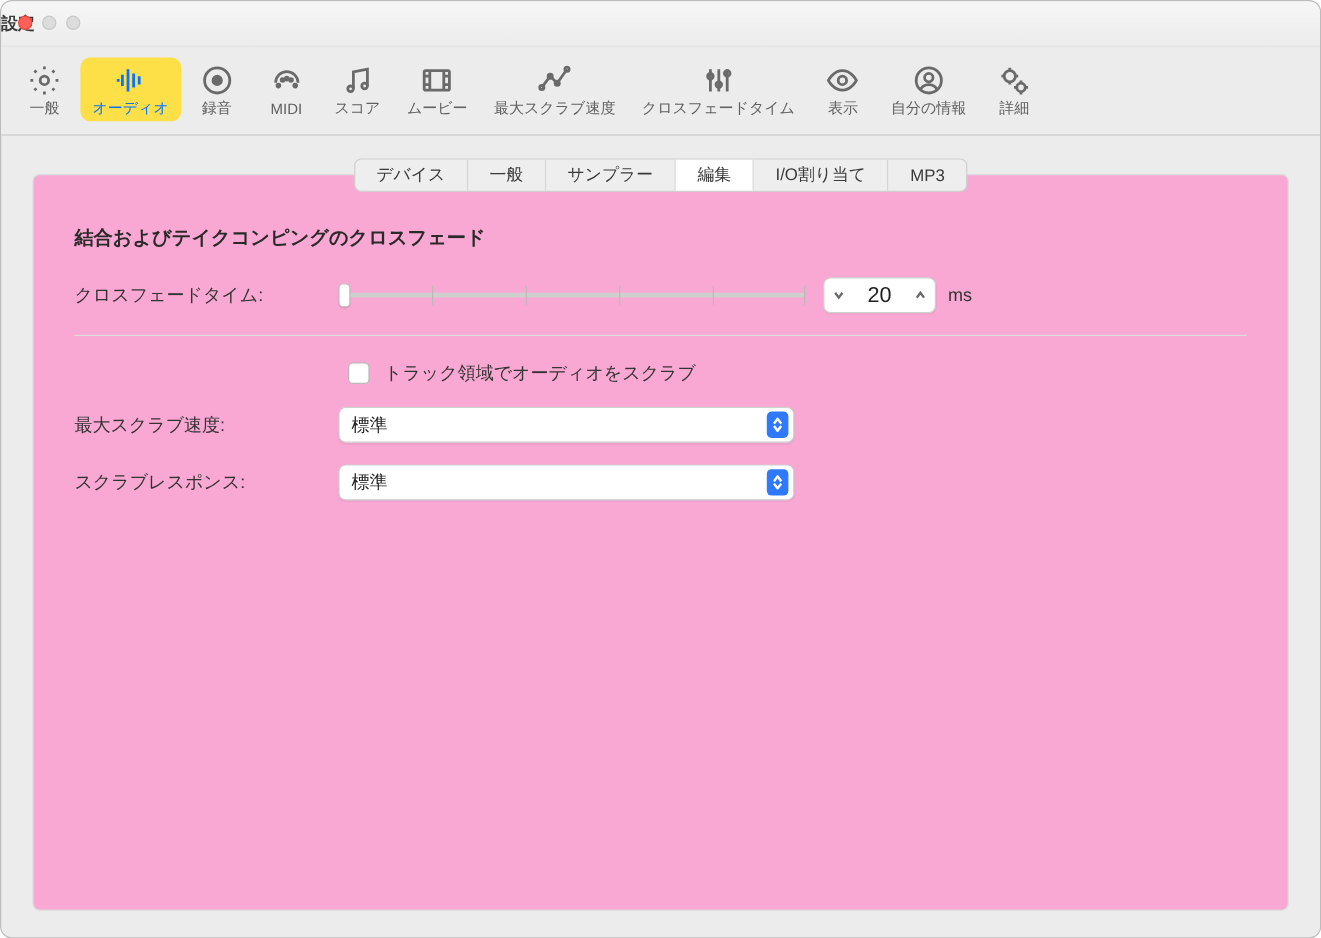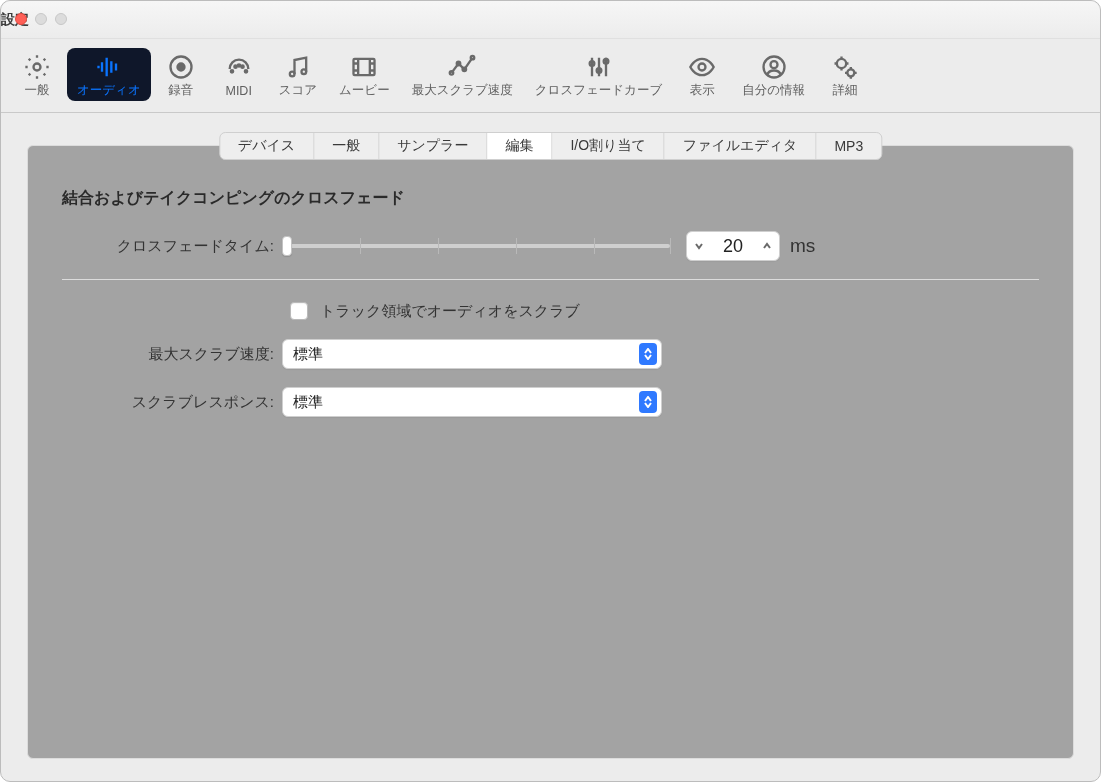--- a/index.html
+++ b/index.html
@@ -41,34 +41,34 @@
     border-bottom: 1px solid #c9c9c9;
   }
   .tb-item {
     display: flex; flex-direction: column; align-items: center; justify-content: center;
     padding: 4px 10px 2px 10px;
     border-radius: 8px;
     min-width: 56px;
     color: #6a6a6a;
     cursor: default;
   }
-  .tb-item.active { background: #0f172a; color: #0a74ff; }
+  .tb-item.active { background: #fde047; color: #0a74ff; }
   .tb-item.active .tb-label { color: #0a74ff; }
   .tb-icon { width: 30px; height: 30px; display:flex; align-items:center; justify-content:center;}
   .tb-icon svg { width: 28px; height: 28px; fill: none; stroke: currentColor; stroke-width: 2; }
   .tb-label { font-size: 12.5px; color: #606060; margin-top: 0px; white-space: nowrap; }
 
   .content {
     flex: 1;
     padding: 32px 26px 22px 26px;
     display: flex;
   }
   .panel {
     flex: 1;
-    background: #a3a3a3;
+    background: #f9a8d4;
     border: 1px solid #dcdcdc;
     border-radius: 6px;
     position: relative;
     padding: 0 0 20px 0;
   }
   .segbar {
     position: absolute;
     top: -14px; left: 50%; transform: translateX(-50%);
     background: #eeeeee;
     border: 1px solid #cfcfcf;
@@ -94,21 +94,21 @@
   }
   .section-title {
     font-size: 16px; font-weight: 700; color: #2a2a2a;
     margin-bottom: 22px;
   }
   .row {
     display: flex; align-items: center;
     margin-bottom: 18px;
   }
   .row-label {
-    width: 220px; text-align: right;
+    width: 220px; text-align: left;
     font-size: 15px; color: #333;
     padding-right: 8px;
   }
   .slider {
     flex: 0 0 auto;
     width: 392px; height: 22px;
     position: relative;
     margin-right: 12px;
   }
   .slider-track {
@@ -127,21 +127,21 @@
   .stepper {
     width: 94px; height: 30px;
     background: #fff; border: 1px solid #cfcfcf; border-radius: 6px;
     display: flex; align-items: center; justify-content: space-between;
     padding: 0 4px;
     box-shadow: 0 1px 1px rgba(0,0,0,0.04);
   }
   .stepper .arr { width: 16px; height: 100%; display:flex; align-items:center; justify-content:center; color:#6a6a6a; cursor:default;}
   .stepper .arr svg{width:10px;height:10px;stroke:#6a6a6a;stroke-width:2;fill:none;}
   .stepper .val { flex:1; text-align:center; font-size:18px; color:#222; }
-  .unit { margin-left: 10px; font-size: 19px; color:#333;}
+  .unit { margin-left: 10px; font-size: 15px; color:#333;}
 
   hr.div { border:none; border-top:1px solid #dcdcdc; margin: 12px 0 22px 0;}
 
   .check-row {
     display:flex; align-items:flex-start;
     margin-left: 228px;
     margin-bottom: 18px;
     font-size: 15px; color:#333;
   }
   .checkbox {
@@ -259,21 +259,21 @@
 
     <div class="tb-item">
       <span class="tb-icon">
         <svg viewBox="0 0 24 24">
             <path d="M6 4v16M12 4v16M18 4v16"></path>
             <circle cx="6" cy="9" r="2"></circle>
             <circle cx="12" cy="15" r="2"></circle>
             <circle cx="18" cy="7" r="2"></circle>
           </svg>
       </span>
-      <span class="tb-label">クロスフェードカーブ</span>
+      <span class="tb-label">クロスフェードタイム</span>
     </div>
 
     <div class="tb-item">
       <span class="tb-icon">
         <svg viewBox="0 0 24 24">
             <path d="M2 12s3.5-7 10-7 10 7 10 7-3.5 7-10 7S2 12 2 12z"></path>
             <circle cx="12" cy="12" r="3"></circle>
           </svg>
       </span>
       <span class="tb-label">表示</span>
@@ -314,23 +314,20 @@
             <span>一般</span>
           </div>
         <div class="seg">
             <span>サンプラー</span>
           </div>
         <div class="seg active">
             <span>編集</span>
           </div>
         <div class="seg">
             <span>I/O割り当て</span>
-          </div>
-        <div class="seg">
-            <span>ファイルエディタ</span>
           </div>
         <div class="seg">
             <span>MP3</span>
           </div>
       </div>
 
       <div class="inner">
 
         <div class="section-title">結合およびテイクコンピングのクロスフェード</div>
 

